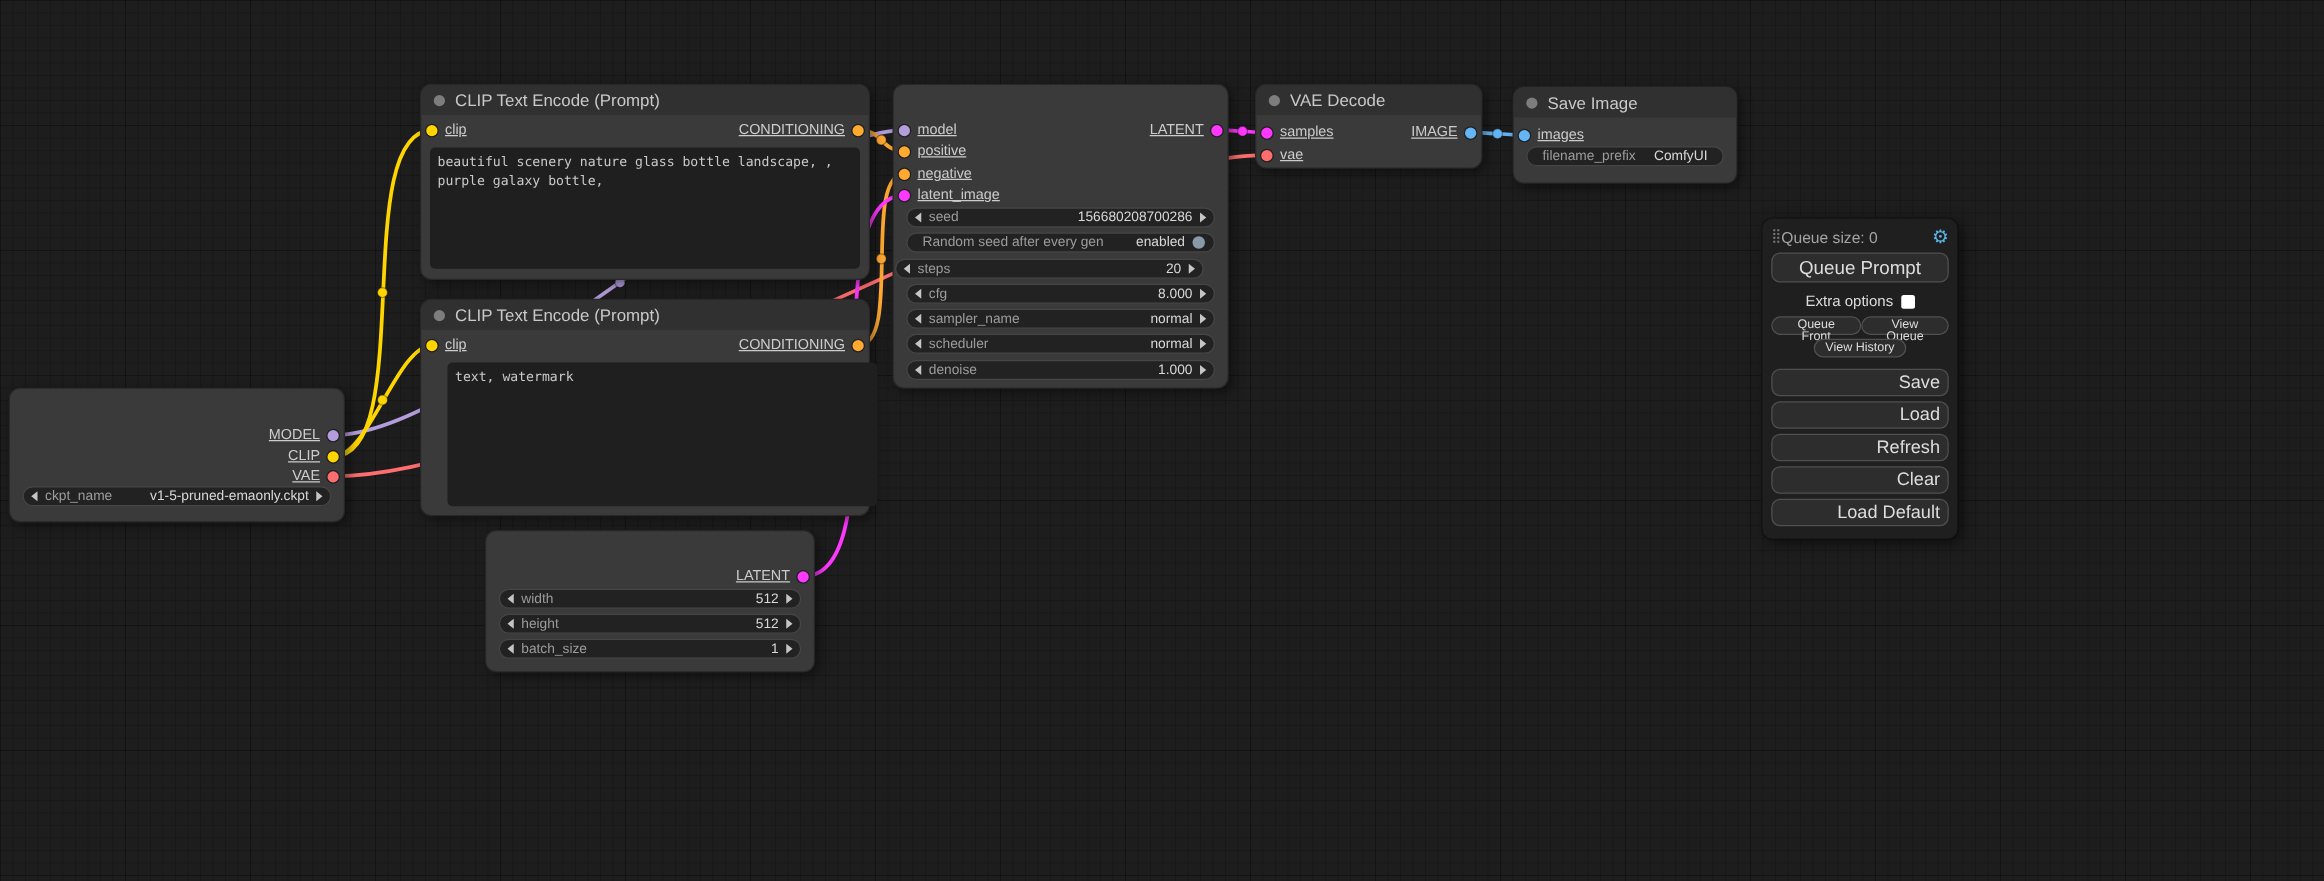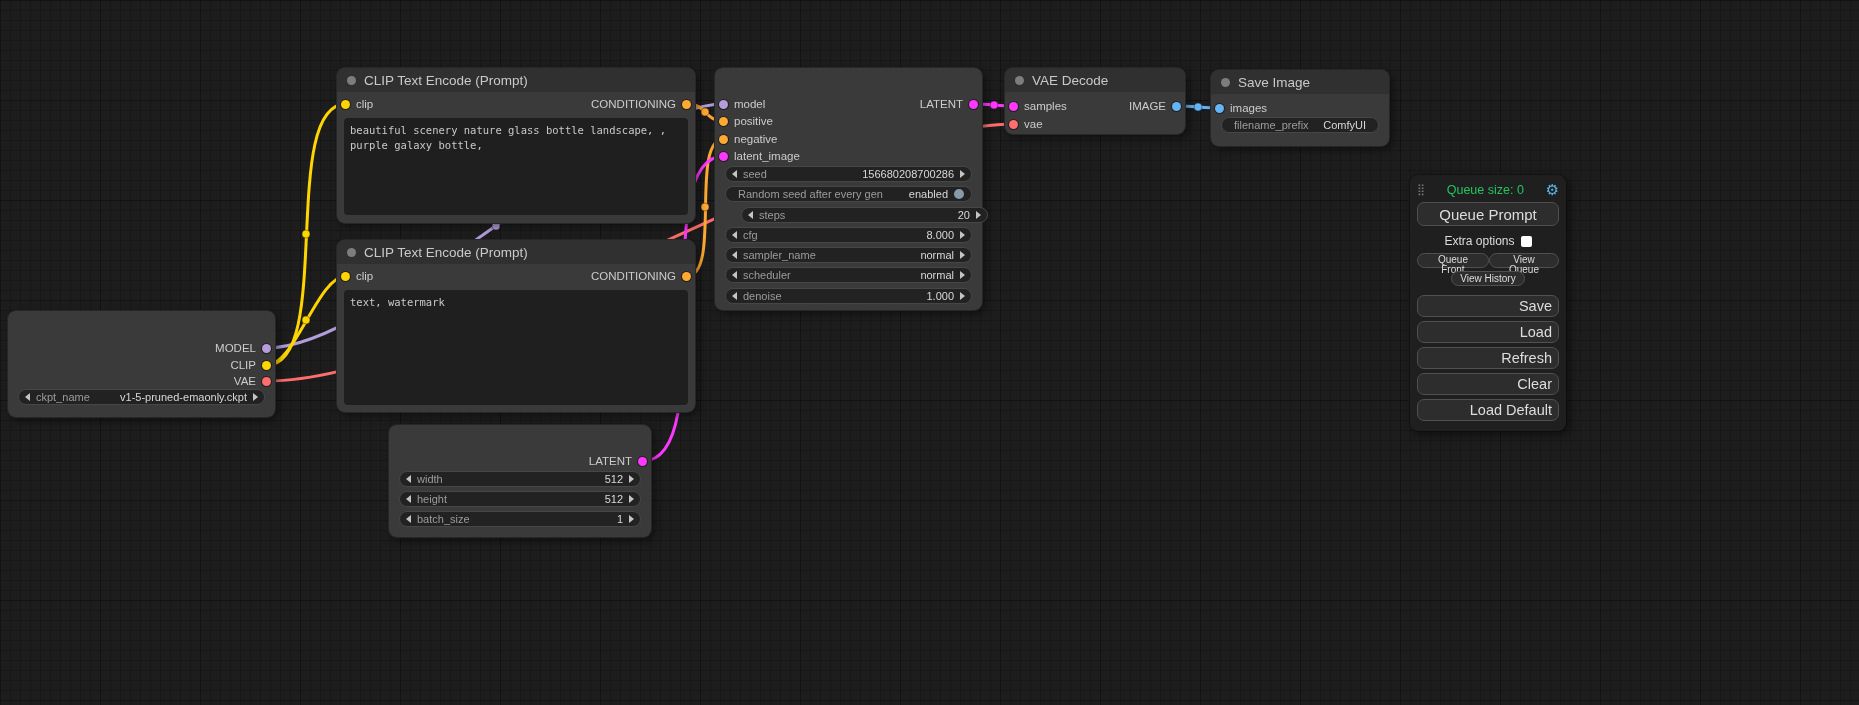--- a/index.html
+++ b/index.html
@@ -12,21 +12,21 @@
       linear-gradient(rgba(0,0,0,0.18) 1px, transparent 1px),
       linear-gradient(90deg, rgba(0,0,0,0.18) 1px, transparent 1px);
     background-size:100px 100px,100px 100px,10px 10px,10px 10px;}
   svg.wires{position:absolute;left:0;top:0;z-index:1;}
   .node{position:absolute;background:#3a3a3a;border-radius:8px;z-index:2;
     box-shadow:0 0 0 1px #272727, 3px 3px 9px rgba(0,0,0,0.5);}
   .ntitle{position:absolute;left:0;right:0;top:0;height:24px;background:#303030;
     border-radius:8px 8px 0 0;display:flex;align-items:center;padding:0 10px;gap:8px;box-sizing:border-box;}
   .ndot{width:9px;height:9px;border-radius:50%;background:#7d7d7d;flex:0 0 auto;}
   .ntext{font-size:13.5px;color:#c9c9c9;white-space:nowrap;}
-  .slot{position:absolute;height:16px;display:flex;align-items:center;gap:6px;font-size:11.5px;color:#ccc;}
+  .slot{position:absolute;height:16px;display:flex;align-items:center;gap:6px;font-size:11.5px;color:#ccc;text-decoration:underline;}
   .slot.in{left:4px;}
   .slot.out{right:4px;}
   .port{width:9px;height:9px;border-radius:50%;box-shadow:0 0 0 1px rgba(0,0,0,0.45);flex:0 0 auto;}
   .p-model{background:#B39DDB}.p-clip{background:#FFD500}.p-vae{background:#FF6E6E}
   .p-cond{background:#FFA931}.p-latent{background:#FF38FF}.p-image{background:#64B5F6}
   .slabel{white-space:nowrap;}
   .widget{position:absolute;height:16px;background:#222;border:1px solid #464646;border-radius:9px;
     display:flex;align-items:center;padding:0 6px;box-sizing:border-box;font-size:11px;cursor:pointer;}
   .wname{color:#9c9c9c;margin-left:6px;white-space:nowrap;}
   .wval{color:#d8d8d8;margin-left:auto;margin-right:6px;white-space:nowrap;}
@@ -37,21 +37,21 @@
   .toggle{width:10px;height:10px;border-radius:50%;background:#8899AA;flex:0 0 auto;margin-right:1px;}
   .ta{position:absolute;background:#1f1f1f;border-radius:4px;color:#c9c9c9;
     font-family:"DejaVu Sans Mono",monospace;font-size:10.5px;line-height:1.4;
     padding:5px 6px;box-sizing:border-box;overflow:hidden;white-space:pre-wrap;cursor:text;}
   
   .menu{position:absolute;left:1410px;top:175px;width:156px;background:#1f1f1f;border-radius:8px;
     box-shadow:3px 3px 10px rgba(0,0,0,0.55), 0 0 0 1px #161616;
     padding:6px 7px 10px;box-sizing:border-box;z-index:3;}
   .menu-header{display:flex;align-items:center;height:17px;margin-bottom:4px;}
   .drag-handle{color:#777;font-size:11px;cursor:grab;line-height:1;}
-  .queue-size{flex:1;text-align:center;color:#22c55e;font-size:12.5px;}
+  .queue-size{flex:1;color:#a3a3a3;font-size:12.5px;}
   .gear{color:#5ab4e5;font-size:15px;line-height:1;cursor:pointer;}
   .btn{background:#2d2d2d;border:1px solid #505050;border-radius:7px;color:#ddd;
     font-family:inherit;cursor:pointer;display:block;}
   .btn.big{width:100%;height:24px;font-size:15px;margin:2px 0 8px;}
   .btn.med{width:100%;height:22px;font-size:14.5px;margin-top:4px;text-align:right;}
   .btn.small{font-size:10px;padding:1px 8px;height:15px;border-radius:9px;line-height:1;display:inline-block;}
   .extra-row{display:flex;align-items:center;justify-content:center;gap:6px;color:#ddd;font-size:12px;margin:2px 0 5px;}
   .checkbox{width:11px;height:11px;background:#ffffff;border-radius:2px;display:inline-block;cursor:pointer;}
   .small-row{display:flex;justify-content:space-between;margin-bottom:3px;}
   .small-row.center{justify-content:center;}
@@ -130,21 +130,21 @@
       <span class="ntext">CLIP Text Encode (Prompt)</span>
     </div>
     <div class="slot in" style="top:28px">
       <span class="port p-clip"></span>
       <span class="slabel">clip</span>
     </div>
     <div class="slot out" style="top:28px">
       <span class="slabel">CONDITIONING</span>
       <span class="port p-cond"></span>
     </div>
-    <div class="ta" style="left:7px;top:50px;width:344px;height:115px">text, watermark</div>
+    <div class="ta" style="left:21px;top:50px;width:344px;height:115px">text, watermark</div>
   </div>
 
   <div class="node" style="left:389px;top:425px;width:262px;height:112px">
     <div class="slot out" style="top:28px">
       <span class="slabel">LATENT</span>
       <span class="port p-latent"></span>
     </div>
     <div class="widget" style="left:10px;top:46px;width:242px">
       <span class="arrl"></span>
       <span class="wname">width</span>
@@ -190,21 +190,21 @@
       <span class="arrl"></span>
       <span class="wname">seed</span>
       <span class="wval">156680208700286</span>
       <span class="arrr"></span>
     </div>
     <div class="widget" style="left:10px;top:118px;width:247px">
       <span class="wname">Random seed after every gen</span>
       <span class="wval">enabled</span>
       <span class="toggle"></span>
     </div>
-    <div class="widget" style="left:26px;top:139px;width:247px">
+    <div class="widget" style="left:1px;top:139px;width:247px">
       <span class="arrl"></span>
       <span class="wname">steps</span>
       <span class="wval">20</span>
       <span class="arrr"></span>
     </div>
     <div class="widget" style="left:10px;top:159px;width:247px">
       <span class="arrl"></span>
       <span class="wname">cfg</span>
       <span class="wval">8.000</span>
       <span class="arrr"></span>

